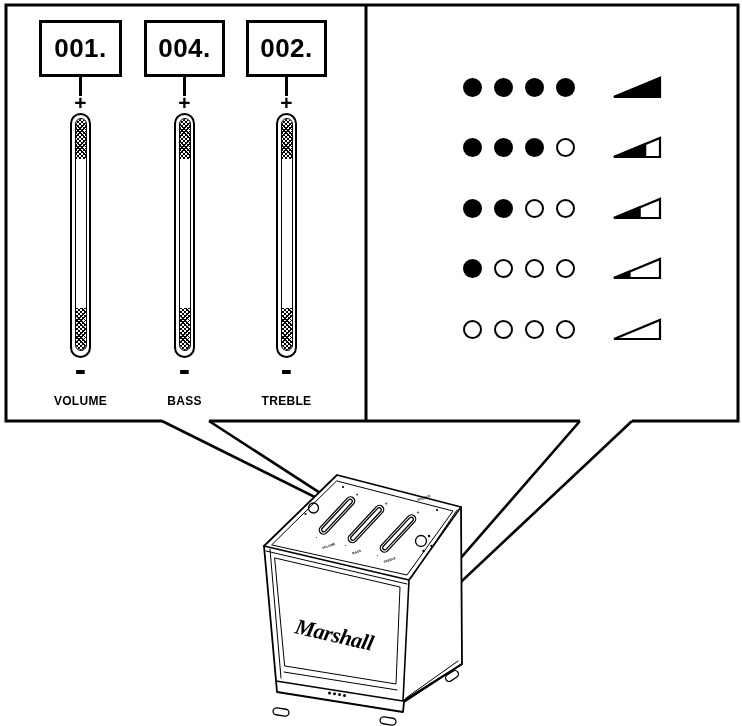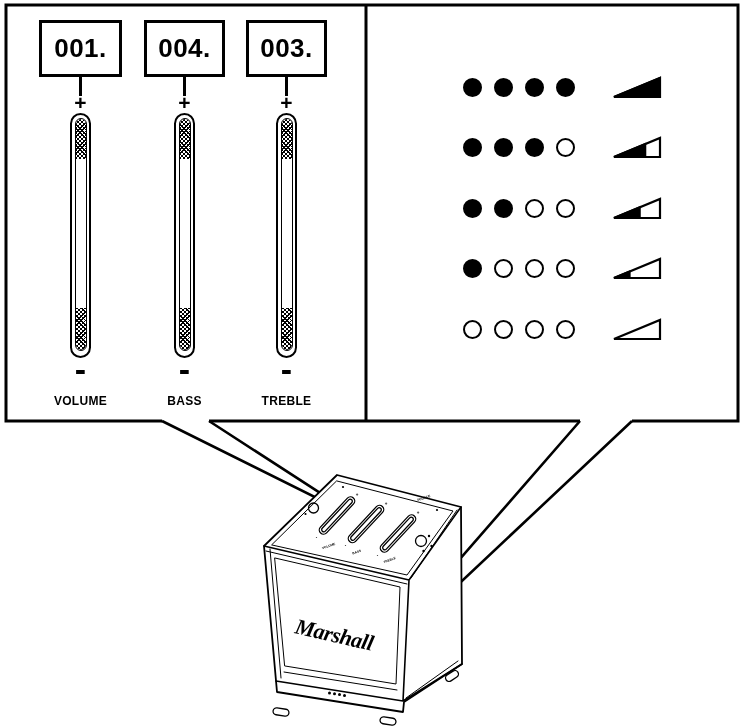--- a/index.html
+++ b/index.html
@@ -146,21 +146,21 @@
     <div class="pill" style="left:174px">
       <div class="pill-inner">
         <div class="hatch top"></div>
         <div class="hatch bot"></div>
       </div>
     </div>
     <div class="mark minus" style="left:184.5px">-</div>
     <div class="slider-label" style="left:184.5px">BASS</div>
 
     <div class="num-box" style="left:246px;width:81px">
-      <span>003.</span>
+      <span>002.</span>
     </div>
     <div class="stem" style="left:285px"></div>
     <div class="mark plus" style="left:286.5px">+</div>
     <div class="pill" style="left:276px">
       <div class="pill-inner">
         <div class="hatch top"></div>
         <div class="hatch bot"></div>
       </div>
     </div>
     <div class="mark minus" style="left:286.5px">-</div>

